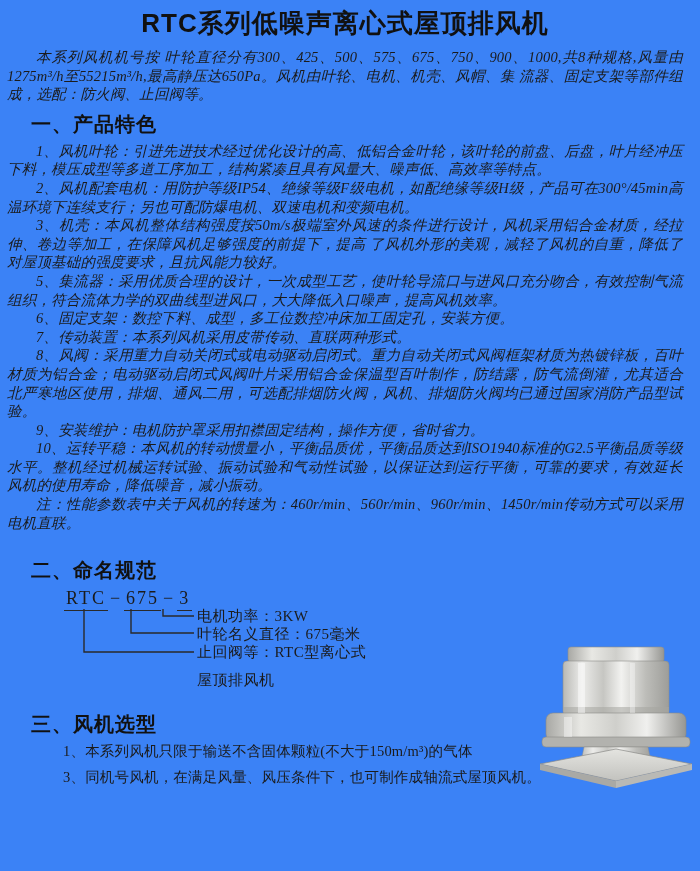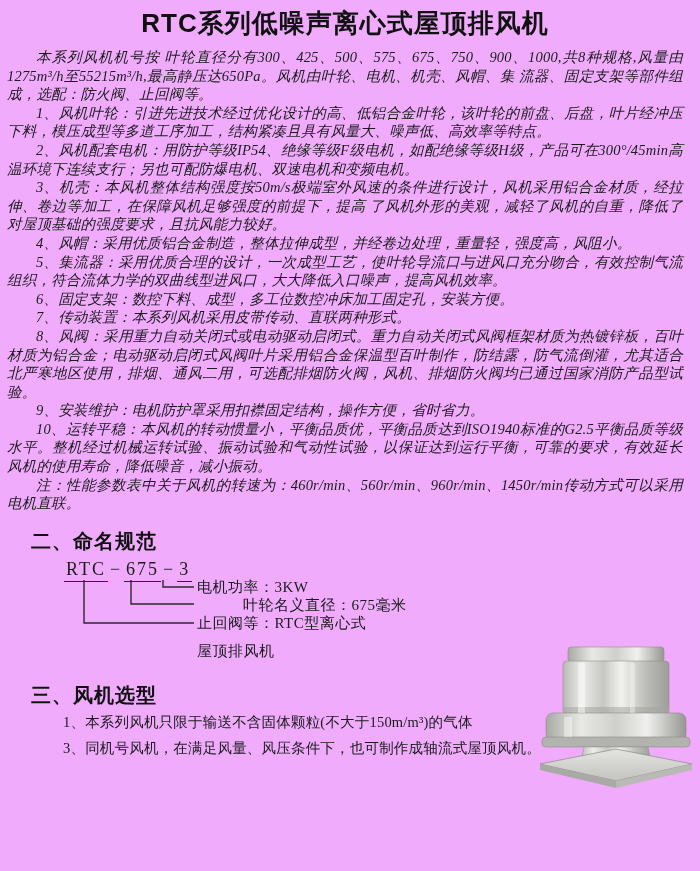--- a/index.html
+++ b/index.html
@@ -1,20 +1,20 @@
 <!DOCTYPE html>
 <html><head>
 <meta charset="utf-8">
 <style>
   html,body{margin:0;padding:0;background:#e9e9e9;}
   .page{
     position:relative;
     width:700px;height:871px;
     margin:0 auto;
-    background:#f0abfc;
+    background:#3b82f6;
     box-sizing:border-box;
     padding:4px 17px 0 7px;
     overflow:hidden;
     color:#1b1b1b;
     font-family:"Liberation Serif","DejaVu Serif",serif;
   }
   h1.doc-title{
     margin:2px 0 7px 0;
     text-align:center;
     font-size:26px;
@@ -34,21 +34,21 @@
   }
   h2.sec-heading{
     margin:7px 0 4px 0;
     padding-left:24px;
     font-size:20px;
     font-weight:bold;
     color:#111;
     font-family:"Liberation Sans","DejaVu Sans",sans-serif;
     letter-spacing:1px;
   }
-  h2.sec-heading.tight{margin-top:15px;}
+  h2.sec-heading.tight{margin-top:25px;}
   .naming-diagram{
     position:relative;
     height:116px;
     margin-top:4px;
   }
   .model-code{
     position:absolute;left:57px;top:0;
     font-size:18px;
     letter-spacing:2px;
     white-space:nowrap;
@@ -80,25 +80,25 @@
 </style>
 </head>
 <body>
 
 <div class="page">
 
   <h1 class="doc-title">RTC系列低噪声离心式屋顶排风机</h1>
 
   <p class="body-par">本系列风机机号按 叶轮直径分有300、425、500、575、675、750、900、1000,共8种规格,风量由1275m³/h至55215m³/h,最高静压达650Pa。风机由叶轮、电机、机壳、风帽、集 流器、固定支架等部件组成，选配：防火阀、止回阀等。</p>
 
+  <h2 class="sec-heading">一、产品特色</h2>
 
   <p class="body-par">1、风机叶轮：引进先进技术经过优化设计的高、低铝合金叶轮，该叶轮的前盘、后盘，叶片经冲压下料，模压成型等多道工序加工，结构紧凑且具有风量大、噪声低、高效率等特点。</p>
   <p class="body-par">2、风机配套电机：用防护等级IP54、绝缘等级F级电机，如配绝缘等级H级，产品可在300°/45min高温环境下连续支行；另也可配防爆电机、双速电机和变频电机。</p>
   <p class="body-par">3、机壳：本风机整体结构强度按50m/s极端室外风速的条件进行设计，风机采用铝合金材质，经拉伸、卷边等加工，在保障风机足够强度的前提下，提高 了风机外形的美观，减轻了风机的自重，降低了对屋顶基础的强度要求，且抗风能力较好。</p>
-  <p class="body-par">4、风帽：采用优质铝合金制造，整体拉伸成型，并经卷边处理，重量轻，强度高，风阻小。</p>
   <p class="body-par">5、集流器：采用优质合理的设计，一次成型工艺，使叶轮导流口与进风口充分吻合，有效控制气流组织，符合流体力学的双曲线型进风口，大大降低入口噪声，提高风机效率。</p>
   <p class="body-par">6、固定支架：数控下料、成型，多工位数控冲床加工固定孔，安装方便。</p>
   <p class="body-par">7、传动装置：本系列风机采用皮带传动、直联两种形式。</p>
   <p class="body-par">8、风阀：采用重力自动关闭式或电动驱动启闭式。重力自动关闭式风阀框架材质为热镀锌板，百叶材质为铝合金；电动驱动启闭式风阀叶片采用铝合金保温型百叶制作，防结露，防气流倒灌，尤其适合北严寒地区使用，排烟、通风二用，可选配排烟防火阀，风机、排烟防火阀均已通过国家消防产品型试验。</p>
   <p class="body-par">9、安装维护：电机防护罩采用扣襟固定结构，操作方便，省时省力。</p>
   <p class="body-par">10、运转平稳：本风机的转动惯量小，平衡品质优，平衡品质达到ISO1940标准的G2.5平衡品质等级水平。整机经过机械运转试验、振动试验和气动性试验，以保证达到运行平衡，可靠的要求，有效延长风机的使用寿命，降低噪音，减小振动。</p>
   <p class="body-par">注：性能参数表中关于风机的转速为：460r/min、560r/min、960r/min、1450r/min传动方式可以采用电机直联。</p>
 
   <h2 class="sec-heading tight">二、命名规范</h2>
 
@@ -108,21 +108,21 @@
       <span class="part">RTC</span><span class="dash">−</span><span class="part">675</span><span class="dash">−</span><span class="part">3</span>
     </div>
 
     <svg class="diagram-lines" width="200" height="116" viewBox="0 0 200 116">
       <polyline points="77,21 77,64 187,64" fill="none" stroke="#2a2a2a" stroke-width="1.4"></polyline>
       <polyline points="124,21 124,45 187,45" fill="none" stroke="#2a2a2a" stroke-width="1.4"></polyline>
       <polyline points="156,21 156,28 187,28" fill="none" stroke="#2a2a2a" stroke-width="1.4"></polyline>
     </svg>
 
     <div class="diagram-label" style="top:19px;">电机功率：3KW</div>
-    <div class="diagram-label" style="top:37px;margin-left:46px;">叶轮名义直径：675毫米</div>
+    <div class="diagram-label" style="top:37px;">叶轮名义直径：675毫米</div>
     <div class="diagram-label" style="top:55px;">止回阀等：RTC型离心式</div>
     <div class="diagram-label" style="top:83px;">屋顶排风机</div>
   </div>
 
   <h2 class="sec-heading">三、风机选型</h2>
 
   <p class="sel-item">1、本系列风机只限于输送不含固体颗粒(不大于150m/m³)的气体</p>
   <p class="sel-item">3、同机号风机，在满足风量、风压条件下，也可制作成轴流式屋顶风机。</p>
 
   <svg class="product-photo" width="164" height="150" viewBox="0 0 164 150">

